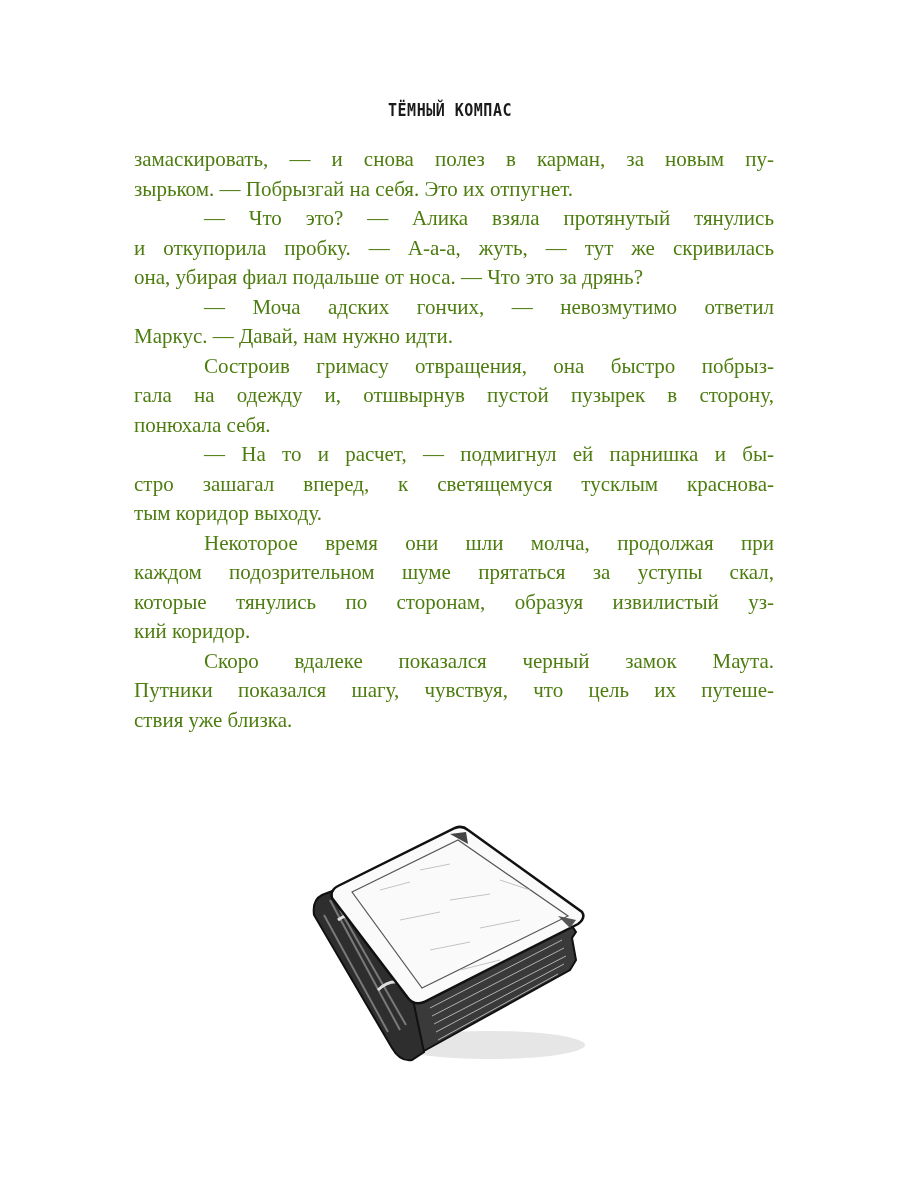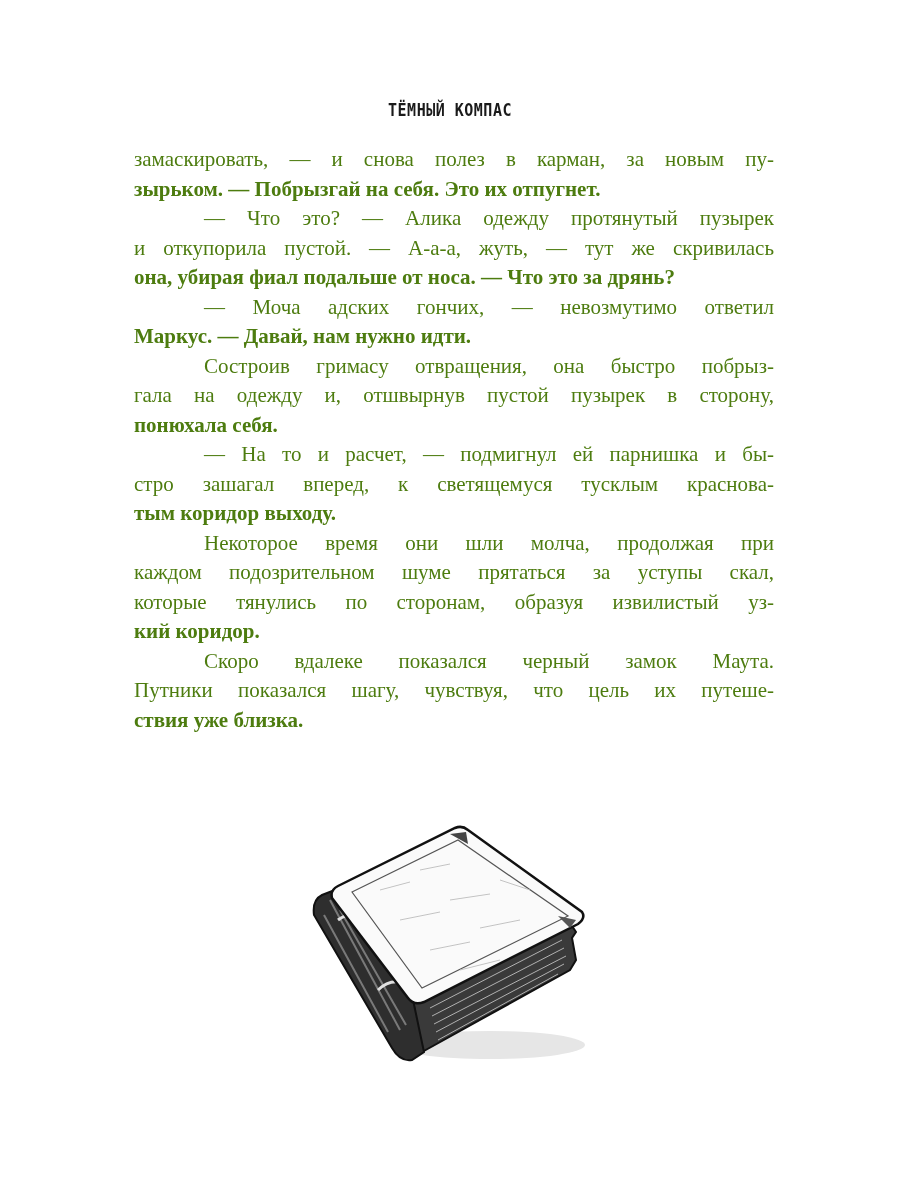--- a/index.html
+++ b/index.html
@@ -9,35 +9,35 @@
       position: absolute; left: 0; width: 900px; top: 101px; text-align: center;
       font-family: "DejaVu Sans Mono", monospace; font-size: 15px; letter-spacing: 0.5px;
       color: #1a1a1a; transform: scaleY(1.15); font-weight: bold;
     }
     .body-text {
       position: absolute; left: 134px; top: 145px; width: 640px;
       font-family: "Liberation Serif", "DejaVu Serif", serif;
       font-size: 21px; line-height: 29.5px; color: #4d7c0f;
     }
     .line { display: block; white-space: nowrap; text-align: justify; text-align-last: justify; height: 29.5px; }
-    .line.last { text-align-last: left; font-weight: bold; }
+    .line.last { text-align-last: left; }
     .line.indent { padding-left: 70px; }
     .illustration { position: absolute; left: 300px; top: 820px; width: 300px; height: 260px; }
   </style>
 </head>
 <body>
 
 <div class="page">
   <div class="running-head">ТЁМНЫЙ КОМПАС</div>
 
   <div class="body-text">
     <span class="line">замаскировать, — и снова полез в карман, за новым пу-</span>
     <span class="line last">зырьком. — Побрызгай на себя. Это их отпугнет.</span>
-    <span class="line indent">— Что это? — Алика одежду протянутый пузырек</span>
-    <span class="line">и откупорила пустой. — А-а-а, жуть, — тут же скривилась</span>
+    <span class="line indent">— Что это? — Алика взяла протянутый тянулись</span>
+    <span class="line">и откупорила пробку. — А-а-а, жуть, — тут же скривилась</span>
     <span class="line last">она, убирая фиал подальше от носа. — Что это за дрянь?</span>
     <span class="line indent">— Моча адских гончих, — невозмутимо ответил</span>
     <span class="line last">Маркус. — Давай, нам нужно идти.</span>
     <span class="line indent">Состроив гримасу отвращения, она быстро побрыз-</span>
     <span class="line">гала на одежду и, отшвырнув пустой пузырек в сторону,</span>
     <span class="line last">понюхала себя.</span>
     <span class="line indent">— На то и расчет, — подмигнул ей парнишка и бы-</span>
     <span class="line">стро зашагал вперед, к светящемуся тусклым краснова-</span>
     <span class="line last">тым коридор выходу.</span>
     <span class="line indent">Некоторое время они шли молча, продолжая при</span>

